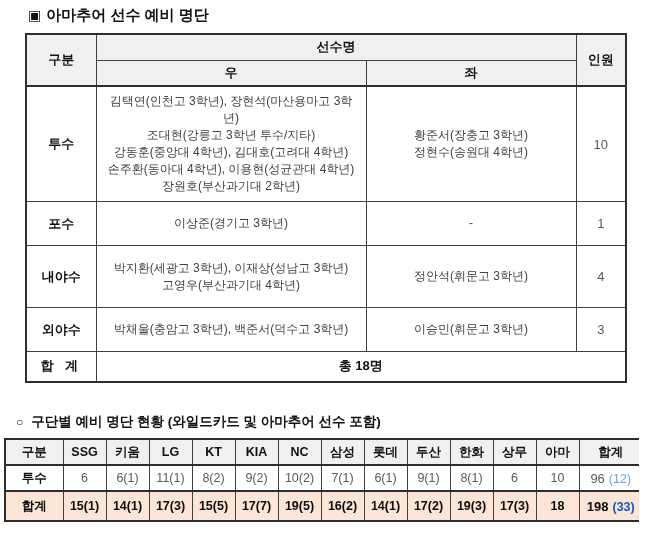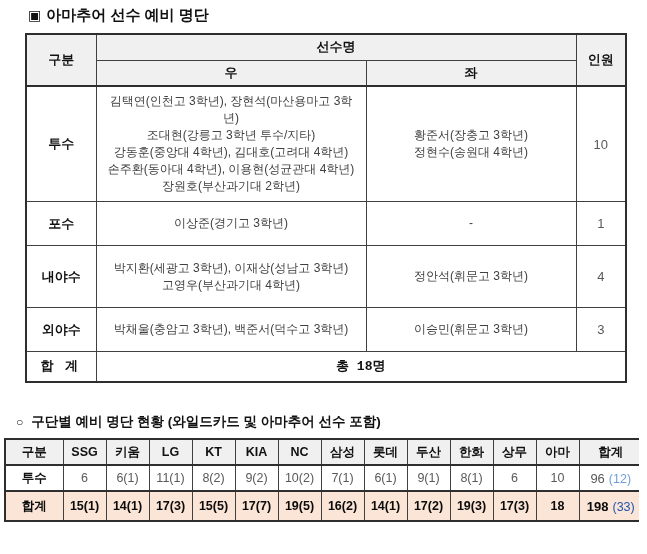--- a/index.html
+++ b/index.html
@@ -40,37 +40,37 @@
   .t1 tbody tr:nth-child(1){height:110px;}
   .t1 tbody tr:nth-child(2){height:44px;}
   .t1 tbody tr:nth-child(3){height:62px;}
   .t1 tbody tr:nth-child(4){height:44px;}
   .t1 .pos{font-size:13px;font-weight:700;color:#111;}
   .t1 .players{font-size:12px;color:var(--name-gray);padding:6px 8px;margin-left:8px;}
   .t1 .pline{line-height:17px;}
   .t1 .cnt{font-size:13px;color:var(--data-gray);}
   .t1 tfoot tr{height:30px;}
   .t1 tfoot .pos{letter-spacing:4px;margin-top:28px;}
-  .t1 tfoot .total-val{font-size:13px;font-weight:700;color:#111;font-family:Liberation Mono, monospace;}
+  .t1 tfoot .total-val{font-size:13px;font-weight:700;color:#111;}
 
   
   .t2{position:absolute;left:4px;top:438px;width:638px;border:2px solid var(--border-dark);}
   .t2 thead tr{height:26px;}
   .t2 thead th{background:var(--header-bg);font-size:12.5px;font-weight:700;color:#111;}
   .t2 thead{border-bottom:2px solid var(--border-dark);}
   .t2 tbody tr{height:26px;}
   .t2 .rowlabel{font-size:12.5px;font-weight:700;color:#111;}
   .t2 .val{font-size:12.5px;color:var(--data-gray);}
   .t2 .total-main{font-size:13px;color:var(--data-gray);}
   .t2 .total-paren{font-size:12.5px;color:var(--light-blue);margin-left:4px;}
   .t2 tr.hl{height:30px;border-top:2px solid var(--border-dark);}
   .t2 tr.hl td{background:var(--highlight-bg);}
   .t2 tr.hl .val,.t2 tr.hl .rowlabel{font-weight:700;color:#0b0b0b;}
   .t2 tr.hl .total-main{font-weight:700;color:#0b0b0b;}
-  .t2 tr.hl .total-paren{font-weight:400;color:var(--strong-blue);}
+  .t2 tr.hl .total-paren{font-weight:700;color:var(--strong-blue);}
   .t2 .c-cat{width:58px;}
   .t2 .c-team{width:43px;}
   .t2 .c-total{width:64px;}
 </style>
 </head>
 <body>
 
 <div class="page">
 
   <div class="sec-title title1">

